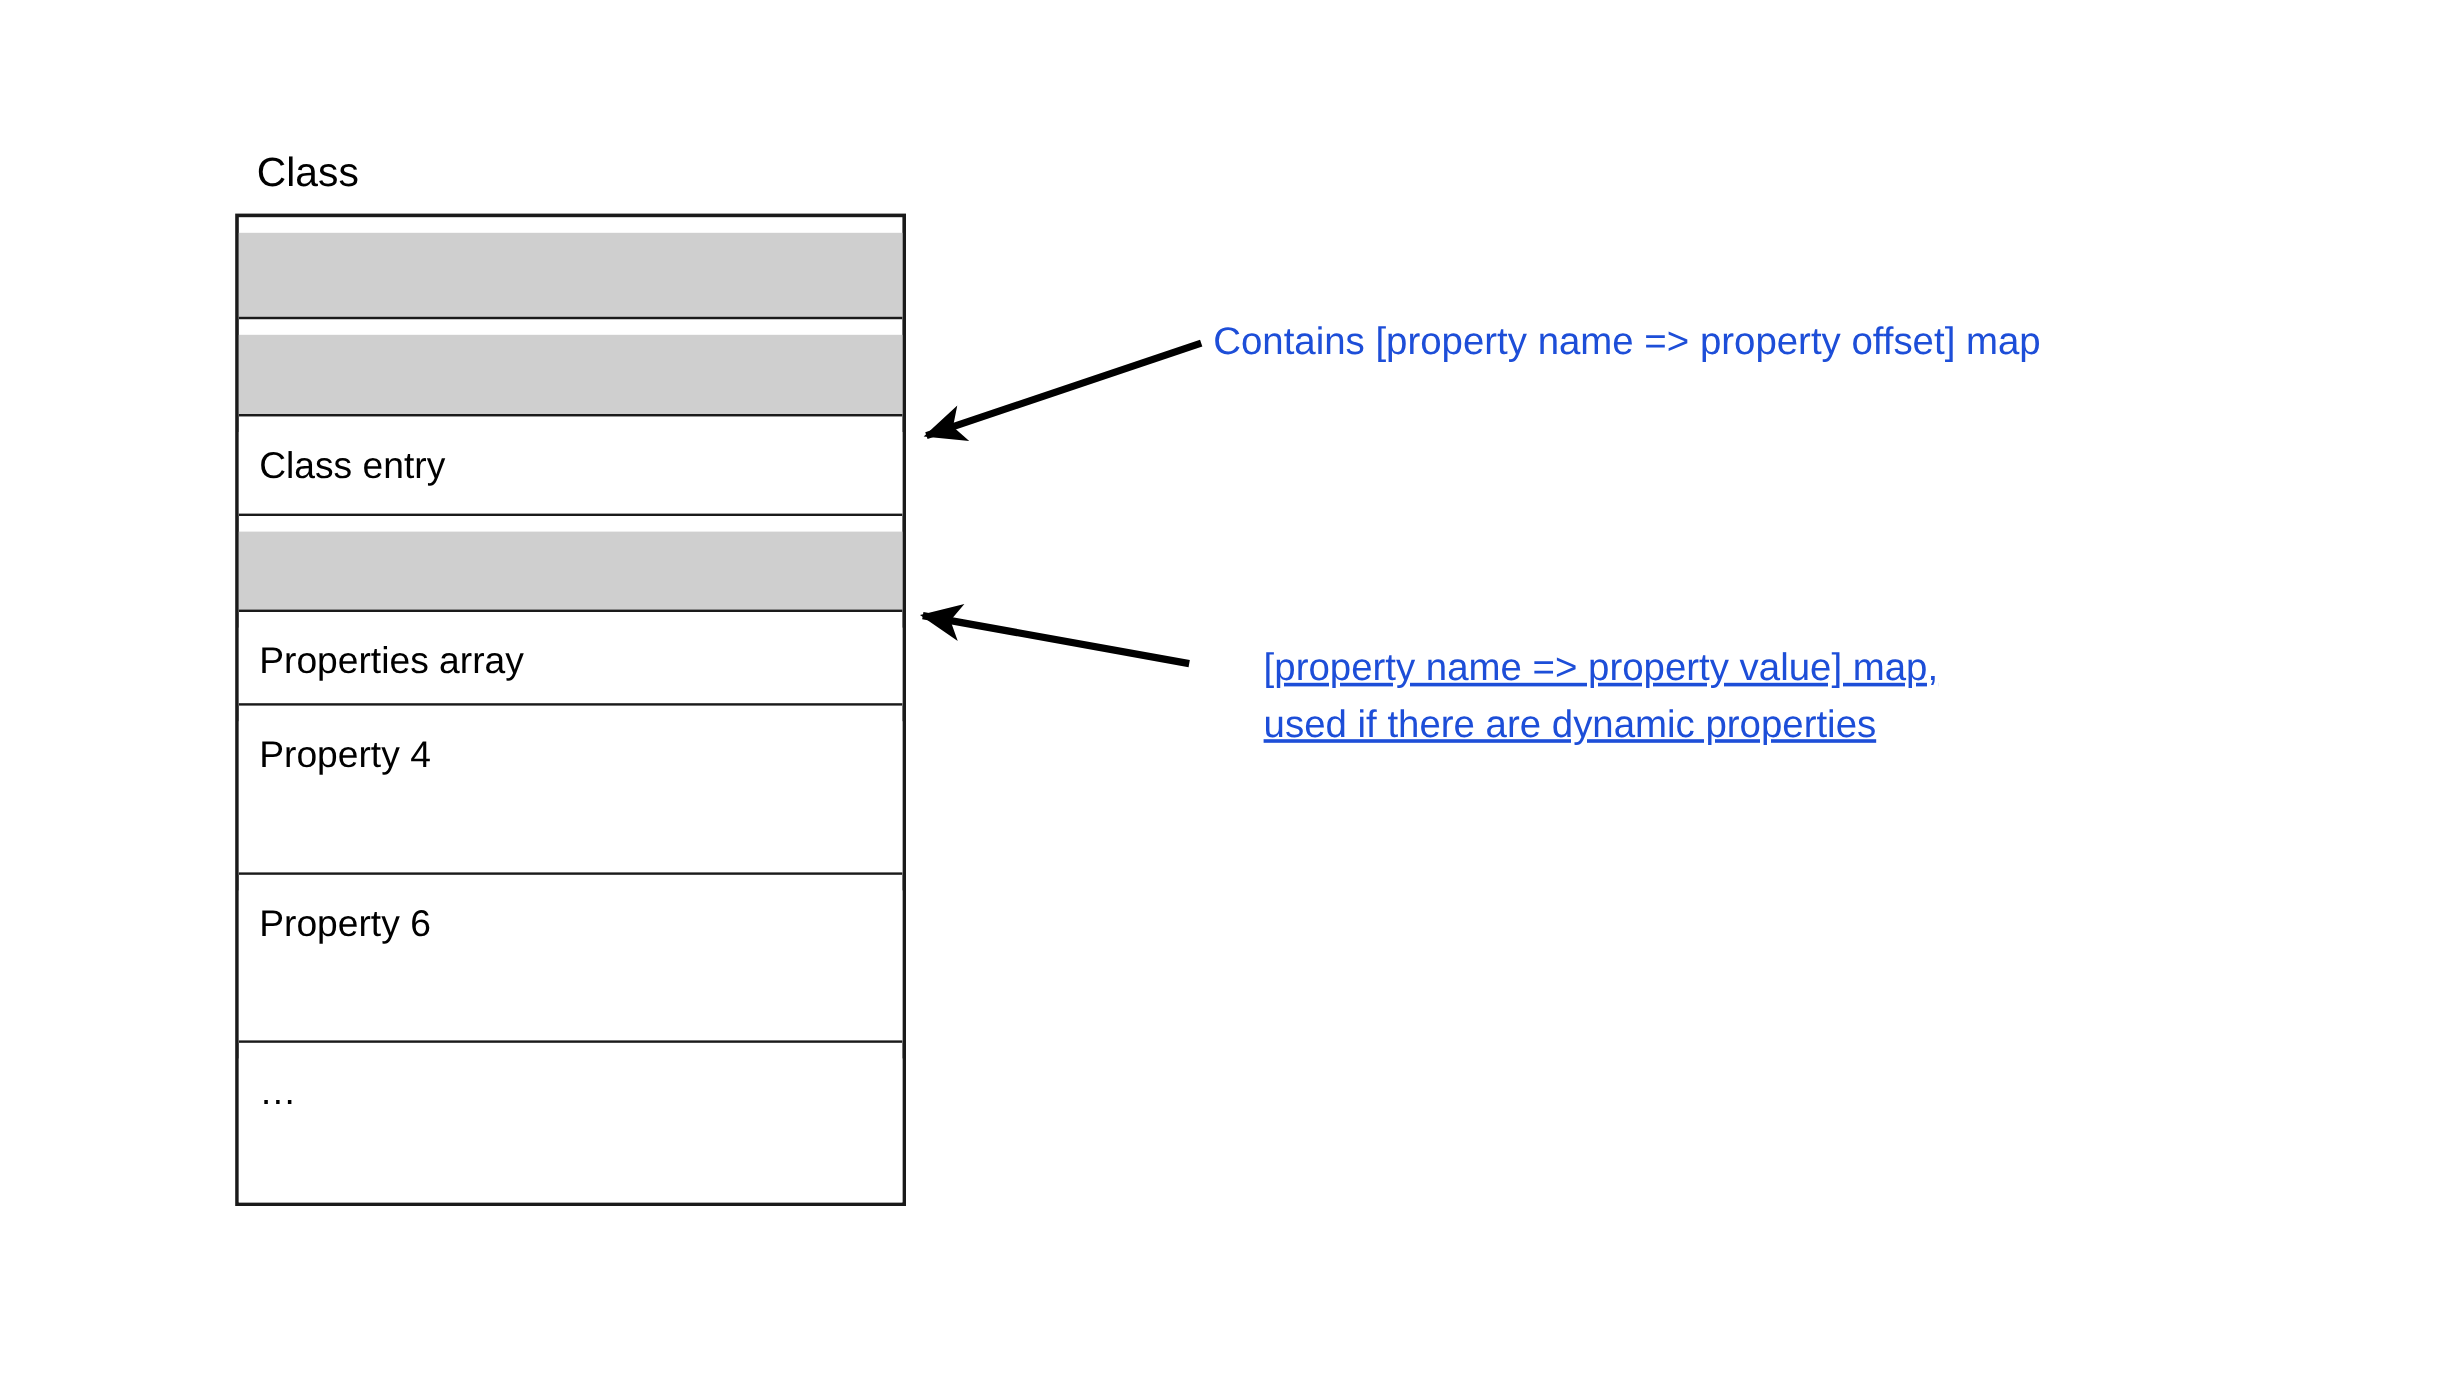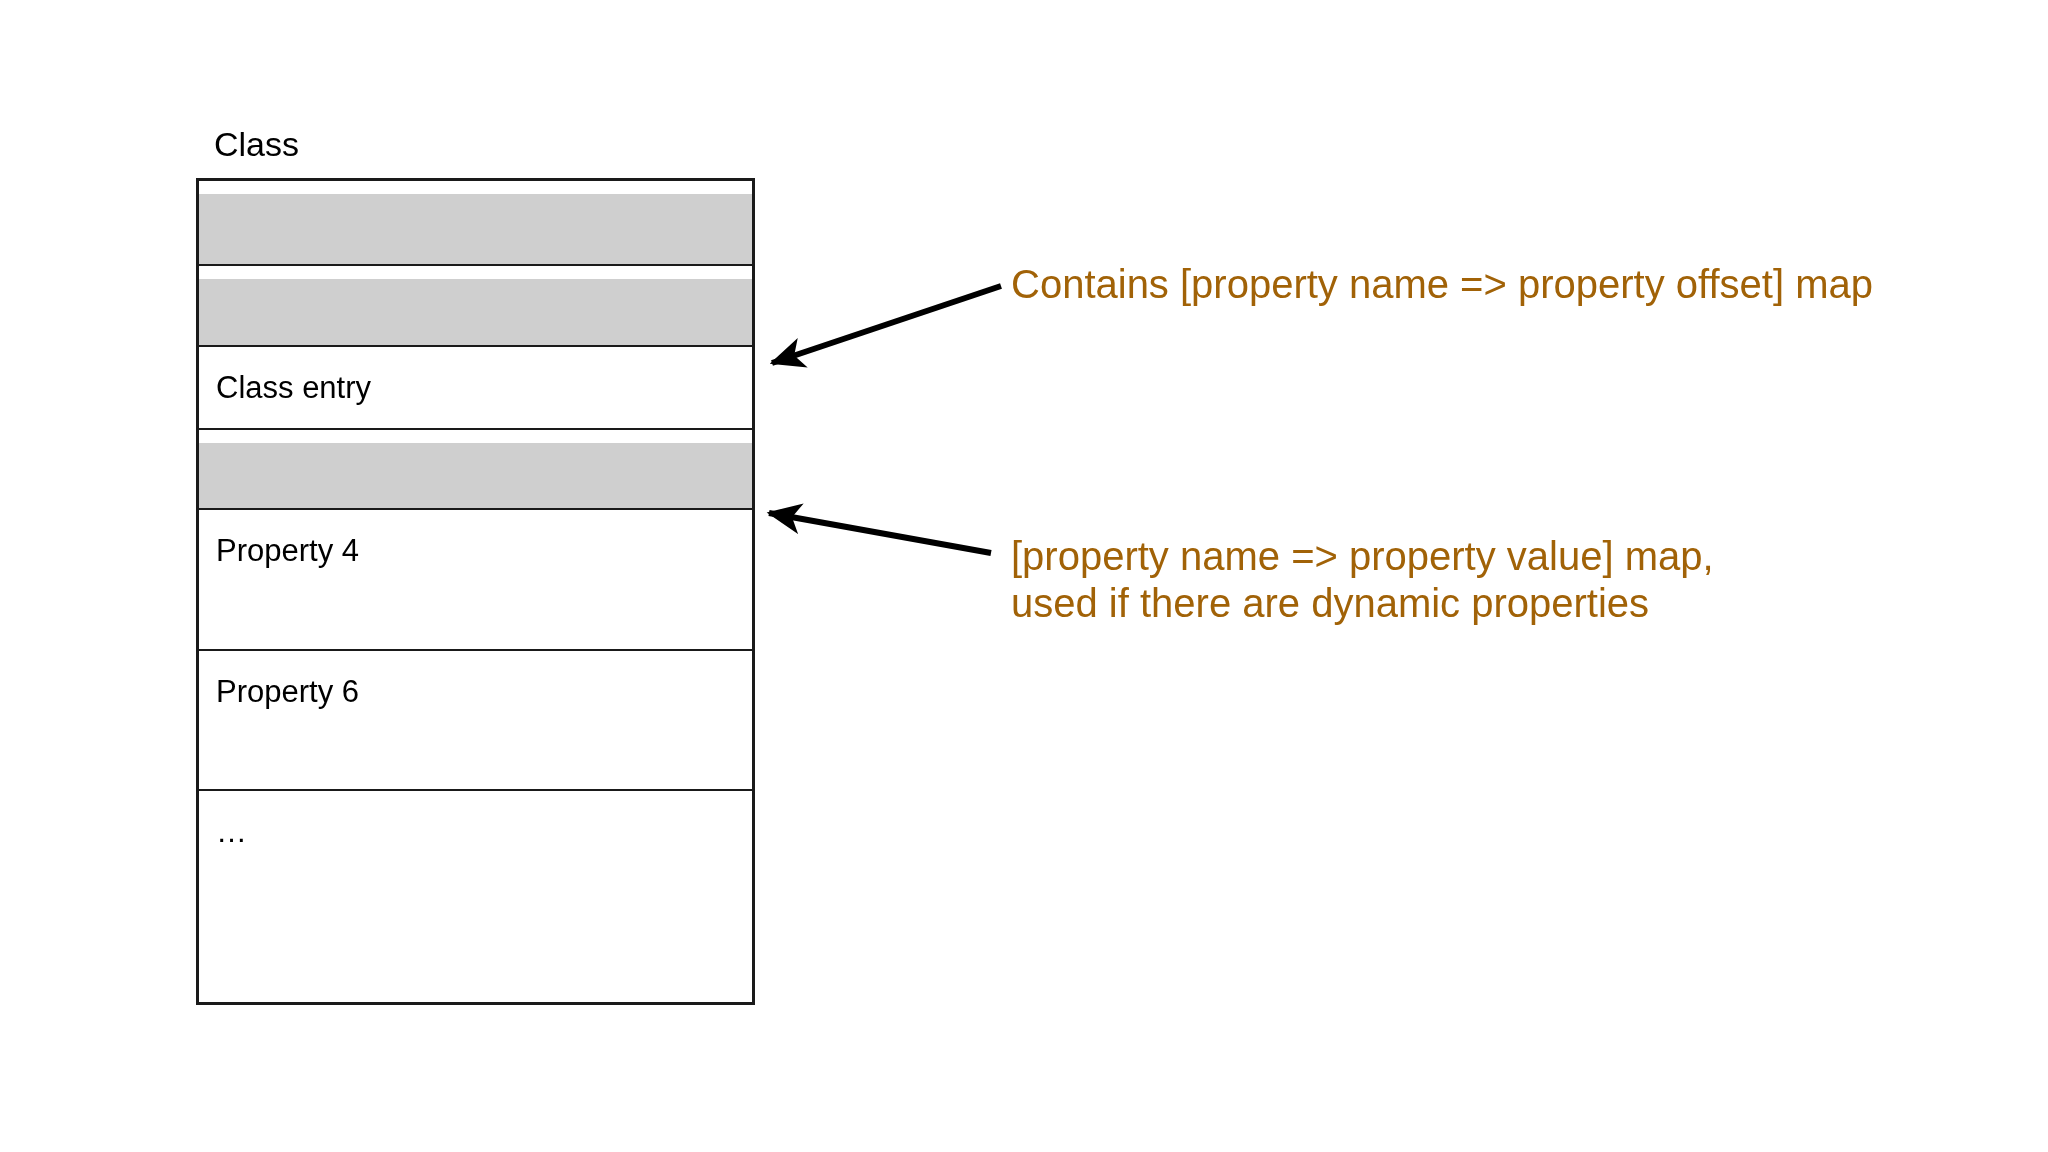--- a/index.html
+++ b/index.html
@@ -65,32 +65,33 @@
     white-space: nowrap;
     color: #000000;
   }
   .slot.gray .slot-label {
     visibility: hidden;
   }
 
   
   .callout {
     position: absolute;
-    font-size: 40px;
+    font-size: 32px;
     line-height: 47px;
-    color: #a16207;
+    color: #1d4ed8;
     white-space: pre-line;
   }
   #callout-class-entry {
     left: 1011px;
     top: 261px;
   }
   #callout-properties-array {
-    left: 1011px;
+    left: 1053px;
     top: 533px;
+    text-decoration: underline;
   }
 
   
   #arrow-layer {
     position: absolute;
     left: 0;
     top: 0;
     width: 2048px;
     height: 1152px;
     pointer-events: none;
@@ -109,20 +110,23 @@
     </div>
     <div class="slot gray" style="flex:0 0 68px">
       <div class="slot-label"></div>
     </div>
     <div class="slot" style="flex:0 0 70px">
       <div class="slot-label">Class entry</div>
     </div>
     <div class="slot gray" style="flex:0 0 67px">
       <div class="slot-label"></div>
     </div>
+    <div class="slot" style="flex:0 0 65px">
+      <div class="slot-label">Properties array</div>
+    </div>
     <div class="slot" style="flex:0 0 128px">
       <div class="slot-label">Property 4</div>
     </div>
     <div class="slot" style="flex:0 0 127px">
       <div class="slot-label">Property 6</div>
     </div>
     <div class="slot" style="flex:1 1 auto">
       <div class="slot-label">…</div>
     </div>
   </div>

